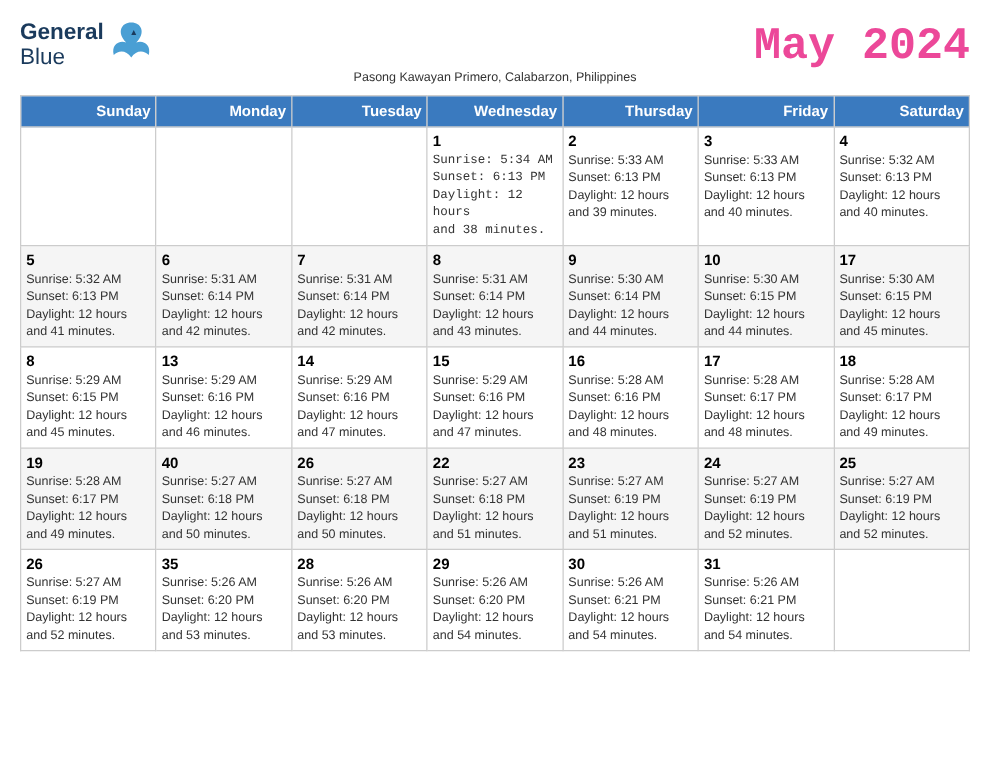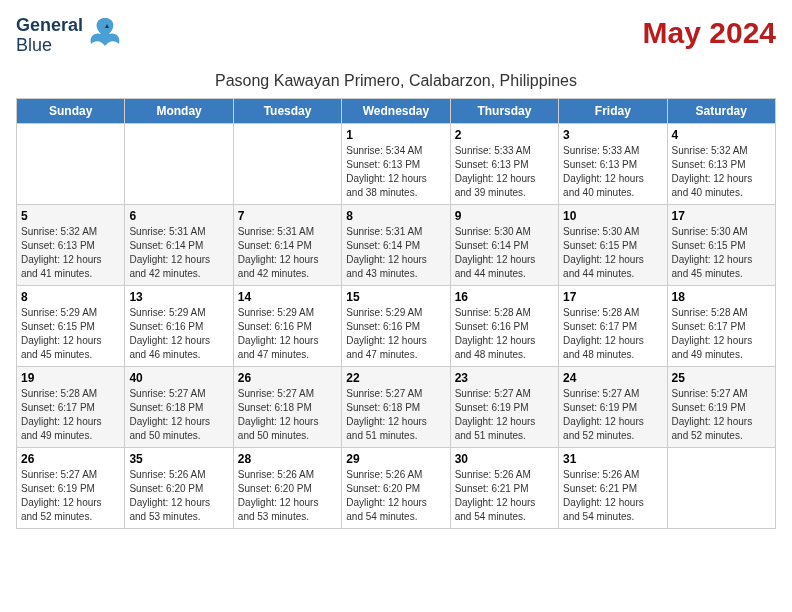--- a/index.html
+++ b/index.html
@@ -7,54 +7,55 @@
       font-family: Arial, sans-serif;
       background: #fff;
       width: 792px;
       min-height: 612px;
       padding: 16px;
     }
     .header {
       display: flex;
       justify-content: space-between;
       align-items: flex-start;
-      margin-bottom: 16px;
+      margin-bottom: 0;
     }
     .logo {
       display: flex;
       flex-direction: column;
       align-items: flex-start;
     }
     .logo-row {
       display: flex;
       align-items: center;
       gap: 4px;
     }
     .month-title {
-      font-size: 30px;
+      font-size: 36px;
       font-weight: bold;
-      color: #b91c1c;
+      color: #ec4899;
       text-align: right;
+      font-family: Liberation Mono, monospace;
     }
     .subtitle {
       text-align: center;
-      font-size: 16px;
+      font-size: 10px;
       color: #333;
       margin-bottom: 8px;
     }
     .calendar {
       width: 100%;
       border-collapse: collapse;
       font-size: 11px;
     }
     .calendar th {
       background: #3a7abf;
       color: #fff;
       padding: 5px 4px;
-      text-align: center;
+      text-align: right;
       font-size: 12px;
       font-weight: bold;
       border: 1px solid #ccc;
       margin-left: 17px;
     }
     .calendar td {
       border: 1px solid #ccc;
       vertical-align: top;
       padding: 4px 4px;
       width: 108px;
@@ -114,21 +115,21 @@
         <th>Saturday</th>
       </tr>
   </thead>
   <tbody id="calendar-body">
   <tr class="row-odd">
         <td class="empty-cell"></td>
         <td class="empty-cell"></td>
         <td class="empty-cell"></td>
         <td>
           <div class="day-num">1</div>
-          <div class="day-info" style="white-space: pre-line;">Sunrise: 5:34 AM
+          <div class="day-info" style="white-space: pre-line; font-family: Liberation Mono, monospace;">Sunrise: 5:34 AM
 Sunset: 6:13 PM
 Daylight: 12 hours
 and 38 minutes.</div>
         </td>
         <td>
           <div class="day-num">2</div>
           <div class="day-info" style="white-space: pre-line;">Sunrise: 5:33 AM
 Sunset: 6:13 PM
 Daylight: 12 hours
 and 39 minutes.</div>

